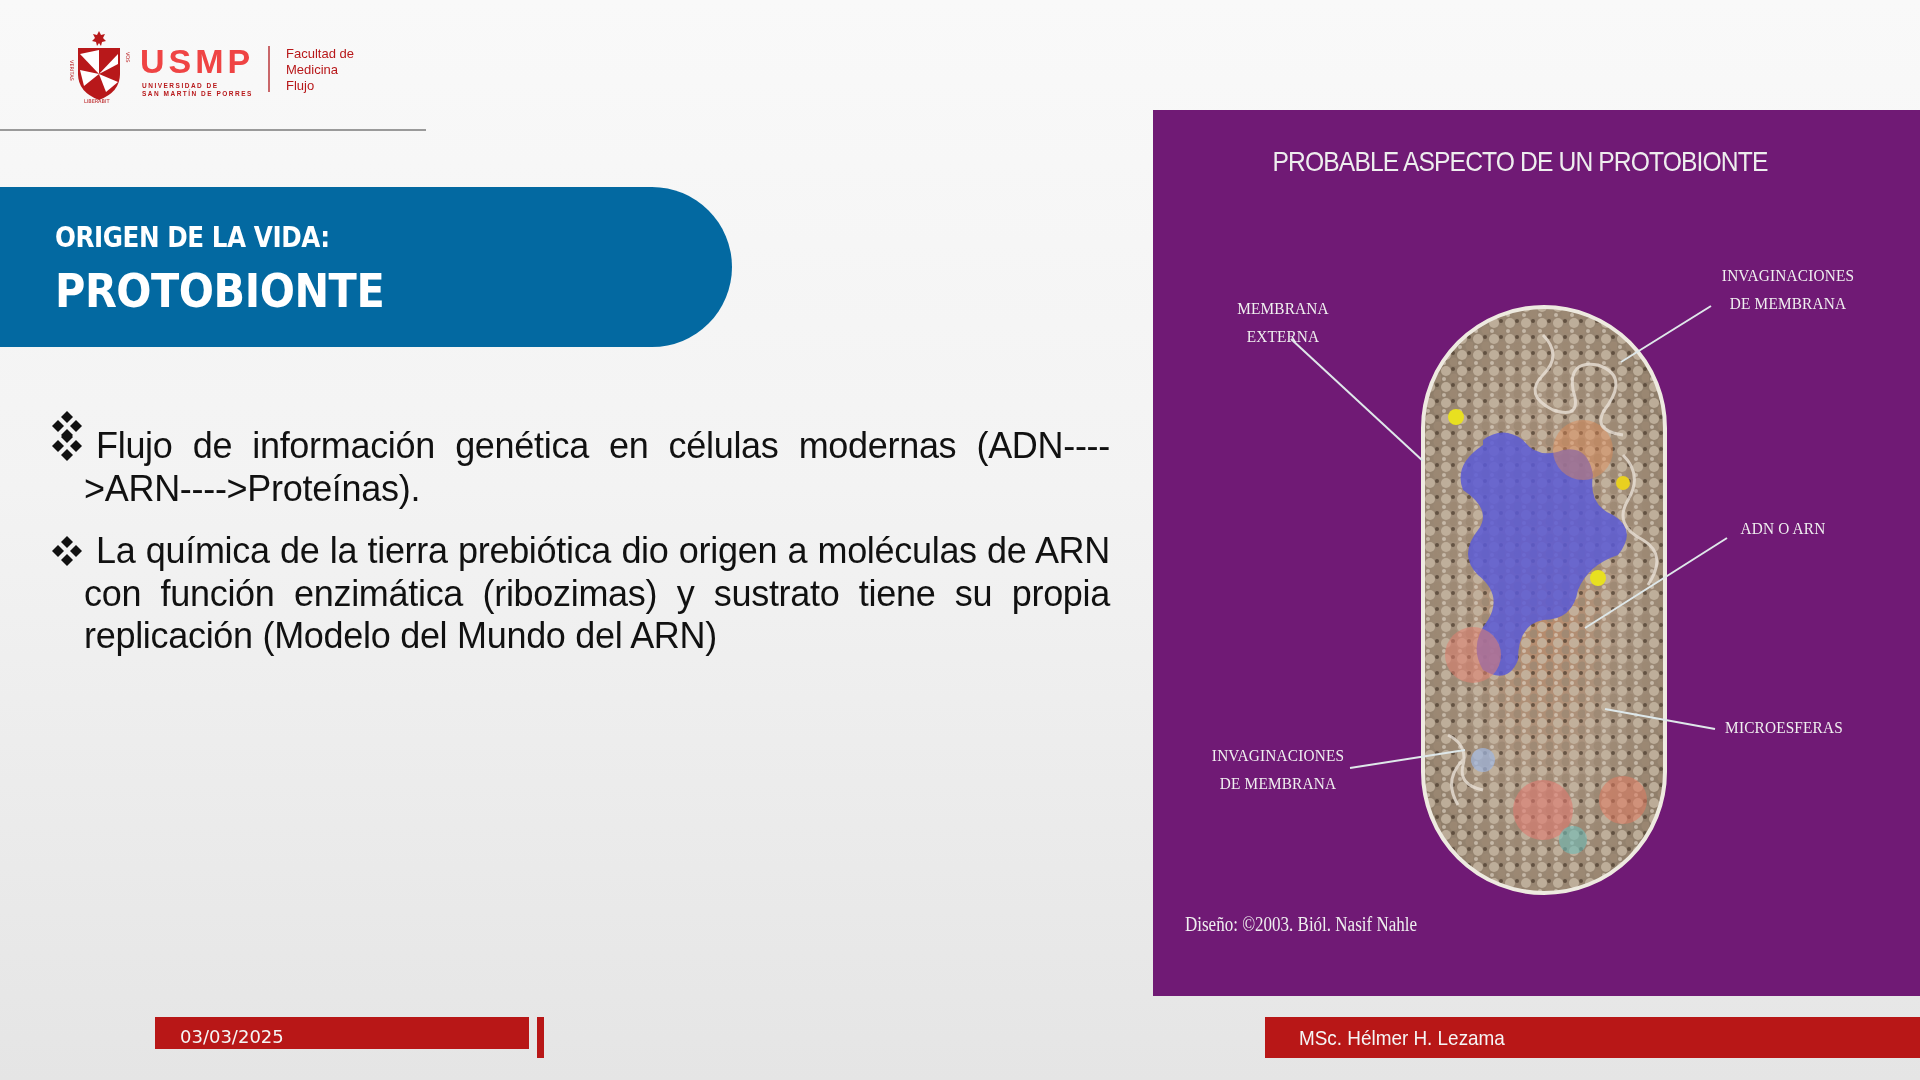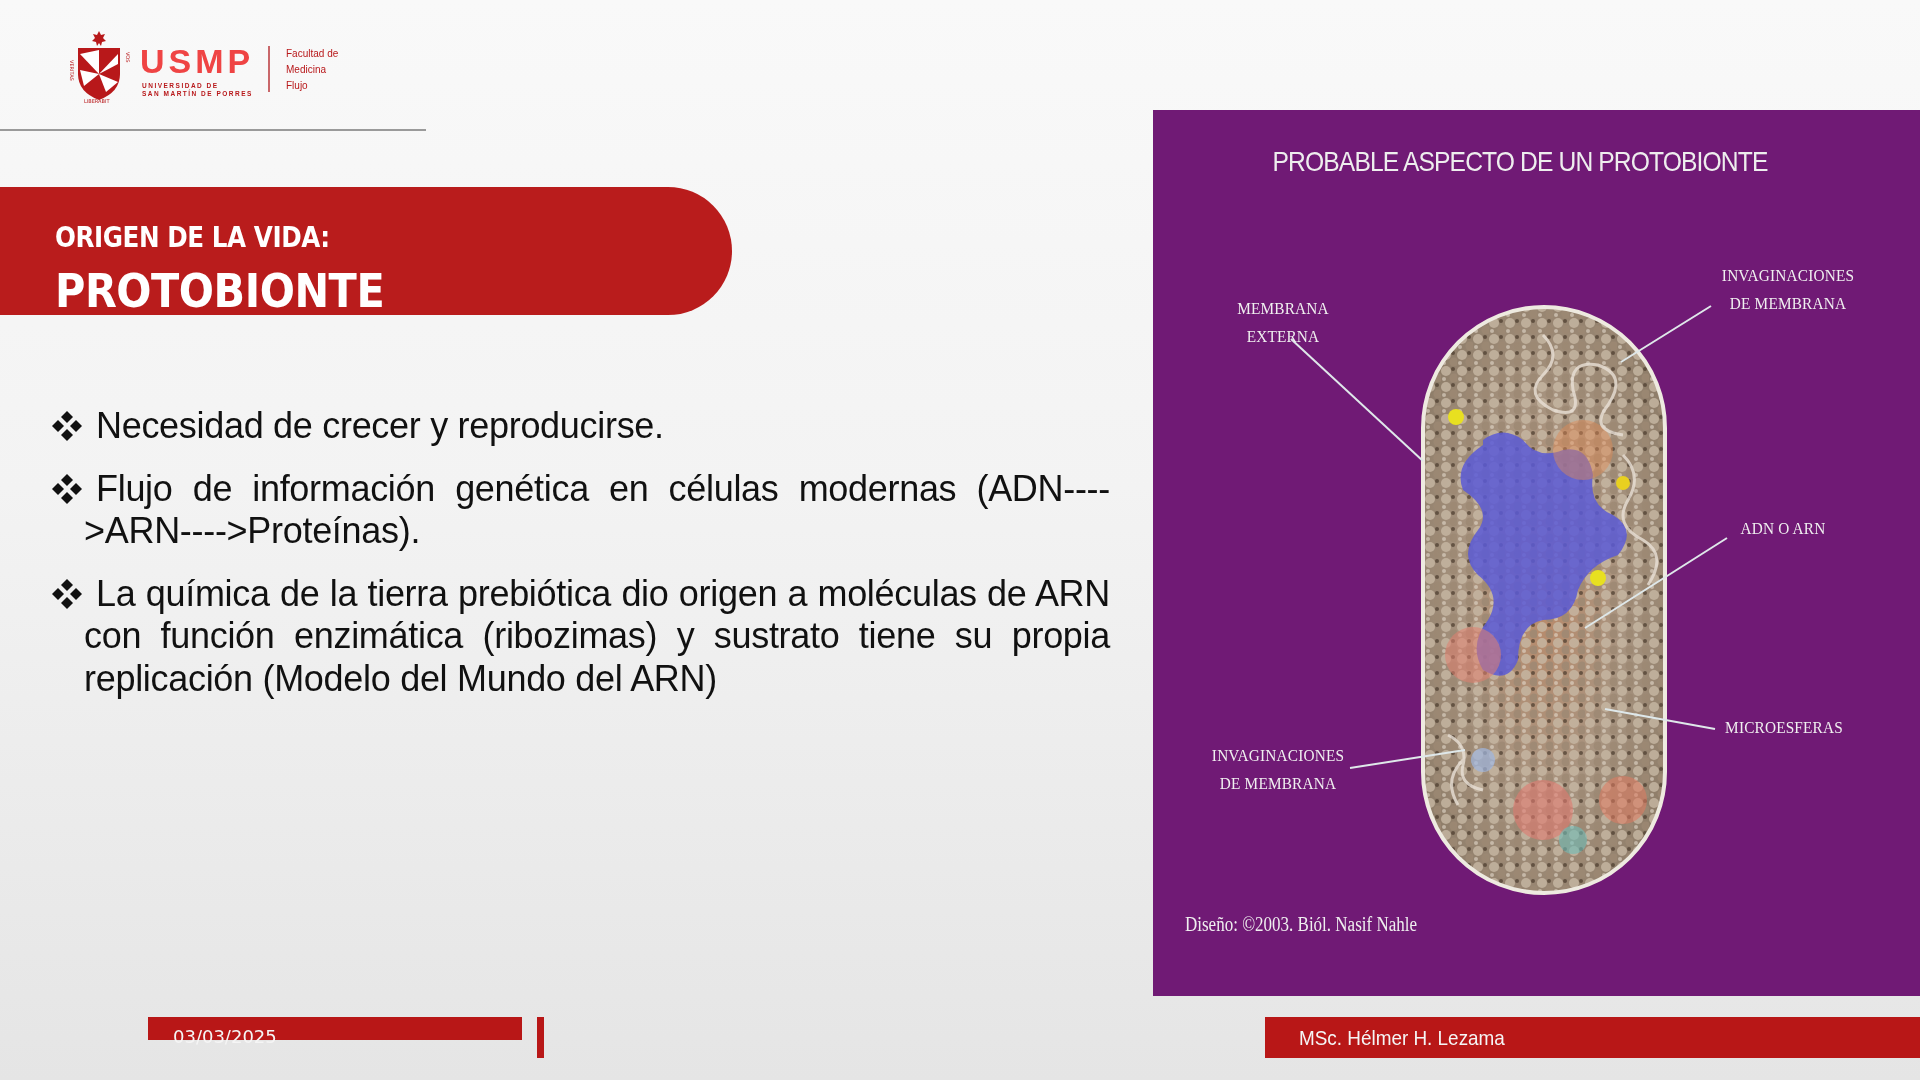--- a/index.html
+++ b/index.html
@@ -18,28 +18,28 @@
     font-size: 34px; font-weight: bold; letter-spacing: 4px; color: #ef4444;
     line-height: 34px;
   }
   .logo .univ {
     position: absolute; left: 78px; top: 52px;
     font-size: 6.5px; letter-spacing: 1.5px; color: #b8181a; line-height: 8px; font-weight: bold;
   }
   .logo .vbar { position: absolute; left: 204px; top: 16px; width: 2px; height: 46px; background: #c9676a; }
   .logo .faculty {
     position: absolute; left: 222px; top: 16px;
-    font-size: 10px; color: #b8181a; line-height: 16px;
+    font-size: 13px; color: #b8181a; line-height: 16px;
   }
   .header-rule { position: absolute; left: 0; top: 129px; width: 426px; height: 2px; background: #9a9a9a; }
 
   
   .banner {
-    position: absolute; left: 0; top: 187px; width: 732px; height: 128px;
-    background: #b91c1c;
+    position: absolute; left: 0; top: 187px; width: 732px; height: 160px;
+    background: #0369a1;
     border-radius: 0 80px 80px 0;
   }
   .banner .kicker {
     position: absolute; left: 55px; top: 34px;
     font-family: "DejaVu Sans", sans-serif; font-weight: bold;
     font-size: 28px; color: #ffffff; letter-spacing: -0.5px; transform: scaleX(0.88); transform-origin: left;
   }
   .banner .title {
     position: absolute; left: 55px; top: 77px;
     font-family: "DejaVu Sans", sans-serif; font-weight: bold;
@@ -77,21 +77,21 @@
   }
   .fig-credit {
     position: absolute; left: 32px; top: 803px;
     font-family: "Liberation Serif", serif; font-size: 20px; color: #efefef;
     transform: scaleX(0.85); transform-origin: left;
   }
   .fig-svg { position: absolute; left: 0; top: 0; }
 
   
   .foot-date {
-    position: absolute; left: 148px; top: 1017px; width: 374px; height: 23px;
+    position: absolute; left: 155px; top: 1017px; width: 374px; height: 32px;
     background: #b81717;
     padding-left: 36px;
   }
   .foot-date span {
     position: absolute; left: 25px; top: 9px;
     font-family: "DejaVu Sans", sans-serif; font-size: 18px; color: #f5f5f5;
   }
   .foot-date-tab { position: absolute; left: 537px; top: 1017px; width: 7px; height: 41px; background: #b81717; }
   .foot-author {
     position: absolute; left: 1265px; top: 1017px; width: 649px; height: 41px;
@@ -139,21 +139,20 @@
 </div>
 
 <div class="bullets">
   <div class="bullet">
     <svg class="glyph" viewBox="0 0 34 34">
       <polygon points="17,2 23,8 17,14 11,8" fill="#111"></polygon>
       <polygon points="8,11 14,17 8,23 2,17" fill="#111"></polygon>
       <polygon points="26,11 32,17 26,23 20,17" fill="#111"></polygon>
       <polygon points="17,20 23,26 17,32 11,26" fill="#111"></polygon>
     </svg>
-    <span class="text-first">Necesidad de crecer y reproducirse.</span>
   </div>
   <div class="bullet">
     <svg class="glyph" viewBox="0 0 34 34">
       <polygon points="17,2 23,8 17,14 11,8" fill="#111"></polygon>
       <polygon points="8,11 14,17 8,23 2,17" fill="#111"></polygon>
       <polygon points="26,11 32,17 26,23 20,17" fill="#111"></polygon>
       <polygon points="17,20 23,26 17,32 11,26" fill="#111"></polygon>
     </svg>
     <span class="text-first">Flujo de información genética en células modernas (ADN----&gt;ARN----&gt;Proteínas).</span>
   </div>

